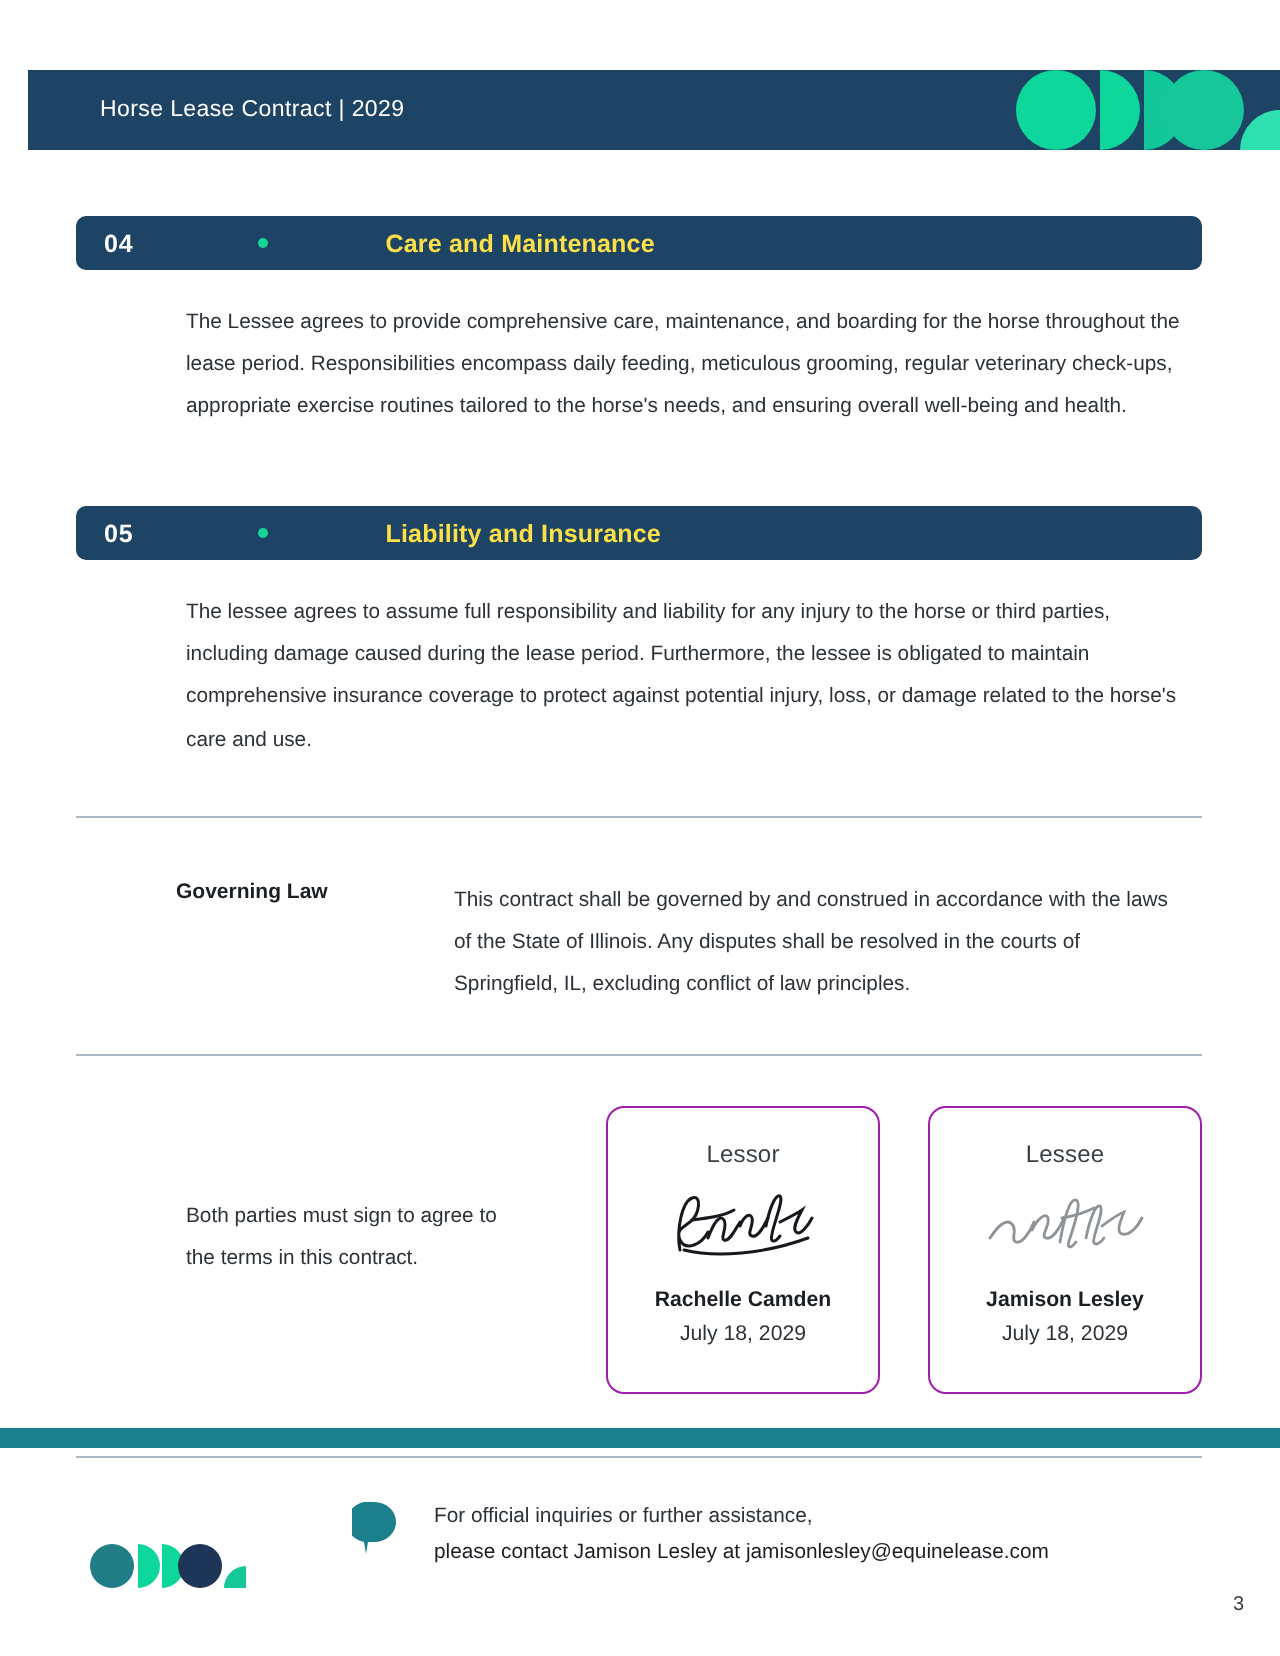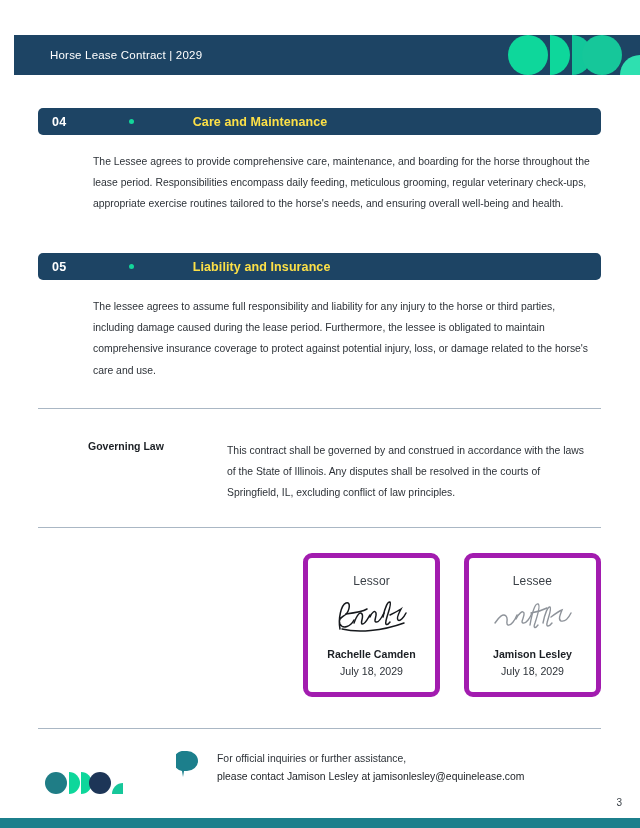--- a/index.html
+++ b/index.html
@@ -12,21 +12,21 @@
     background: #ffffff;
     font-family: "Liberation Sans", sans-serif;
     color: #23282d;
     position: relative;
     overflow: hidden;
   }
   .page {
     position: absolute;
     inset: 0;
     width: 640px;
-    height: 828px;
+    height: 724px;
   }
 
   
   .header-bar {
     position: absolute;
     left: 14px;
     top: 35px;
     width: 626px;
     height: 40px;
     background: #1d4464;
@@ -133,21 +133,21 @@
     width: 160px;
     font-size: 10.4px;
     line-height: 20.5px;
     color: #2d3238;
   }
   .sig-card {
     position: absolute;
     top: 553px;
     width: 137px;
     height: 144px;
-    border: 5px solid #a21caf;
+    border: 1px solid #a21caf;
     border-radius: 9px;
     background: #ffffff;
     box-sizing: border-box;
     display: flex;
     flex-direction: column;
     align-items: center;
   }
   .sig-card.lessor { left: 303px; }
   .sig-card.lessee { left: 464px; }
   .sig-role {
@@ -253,20 +253,21 @@
   </div>
   <div class="para" style="top:296px">The lessee agrees to assume full responsibility and liability for any injury to the horse or third parties, including damage caused during the lease period. Furthermore, the lessee is obligated to maintain comprehensive insurance coverage to protect against potential injury, loss, or damage related to the horse's care and use.</div>
 
   <div class="divider" style="top:408px"></div>
 
   <div class="gov-label">Governing Law</div>
   <div class="gov-text">This contract shall be governed by and construed in accordance with the laws of the State of Illinois. Any disputes shall be resolved in the courts of Springfield, IL, excluding conflict of law principles.</div>
 
   <div class="divider" style="top:527px"></div>
 
+  <div class="sign-note">Both parties must sign to agree to the terms in this contract.</div>
 
   <div class="sig-card lessor">
     <div class="sig-role">Lessor</div>
     <div class="sig-img">
       <svg width="96" height="46" viewBox="0 0 96 46" xmlns="http://www.w3.org/2000/svg">
         <g fill="none" stroke="#15181c" stroke-width="1.5" stroke-linecap="round">
           <path d="M16 36 C14 26 17 12 22 10 C27 8 26 18 21 22 C17 25 14 26 16 31 C19 37 27 33 30 27"></path>
           <path d="M22 21 C30 20 38 19 43 16"></path>
           <path d="M30 30 C33 22 36 18 38 21 C40 24 36 30 38 31 C41 32 44 25 46 22"></path>
           <path d="M46 24 C48 19 51 17 52 20 C53 24 49 28 52 29 C55 30 58 24 60 20"></path>

